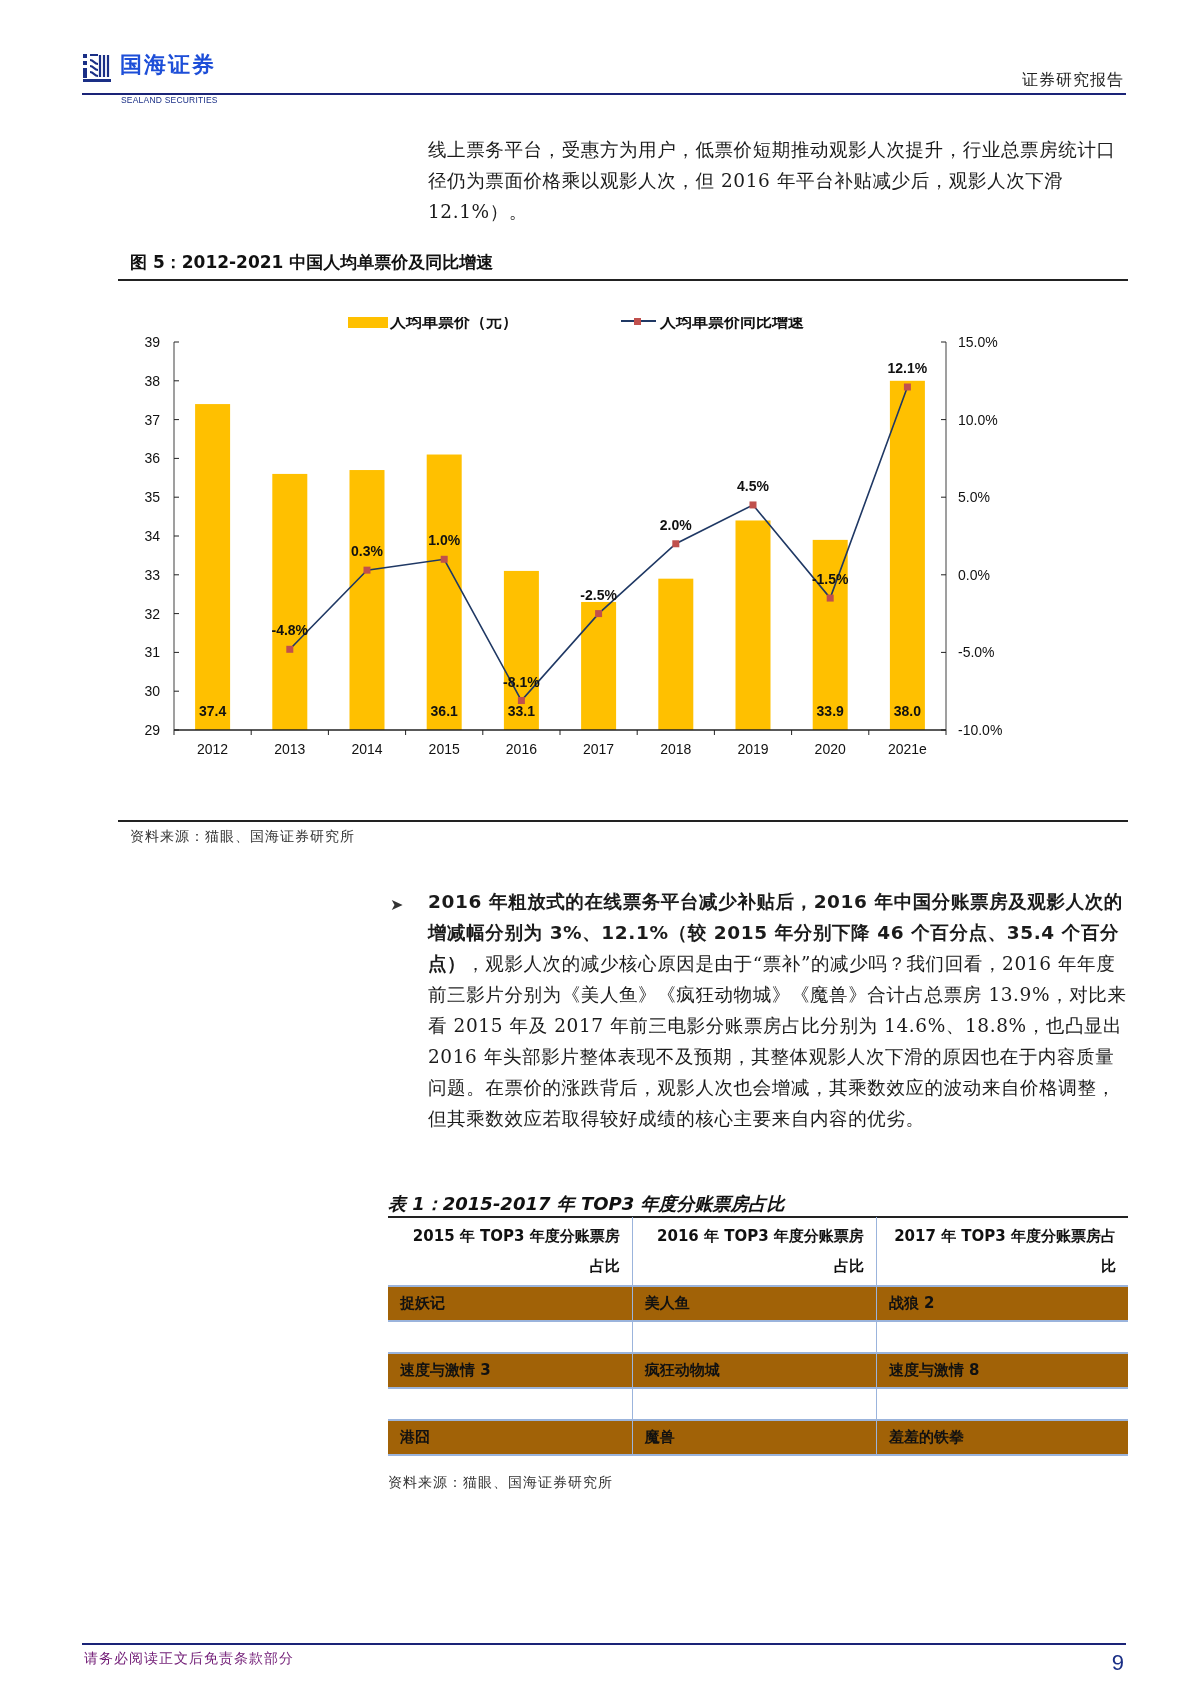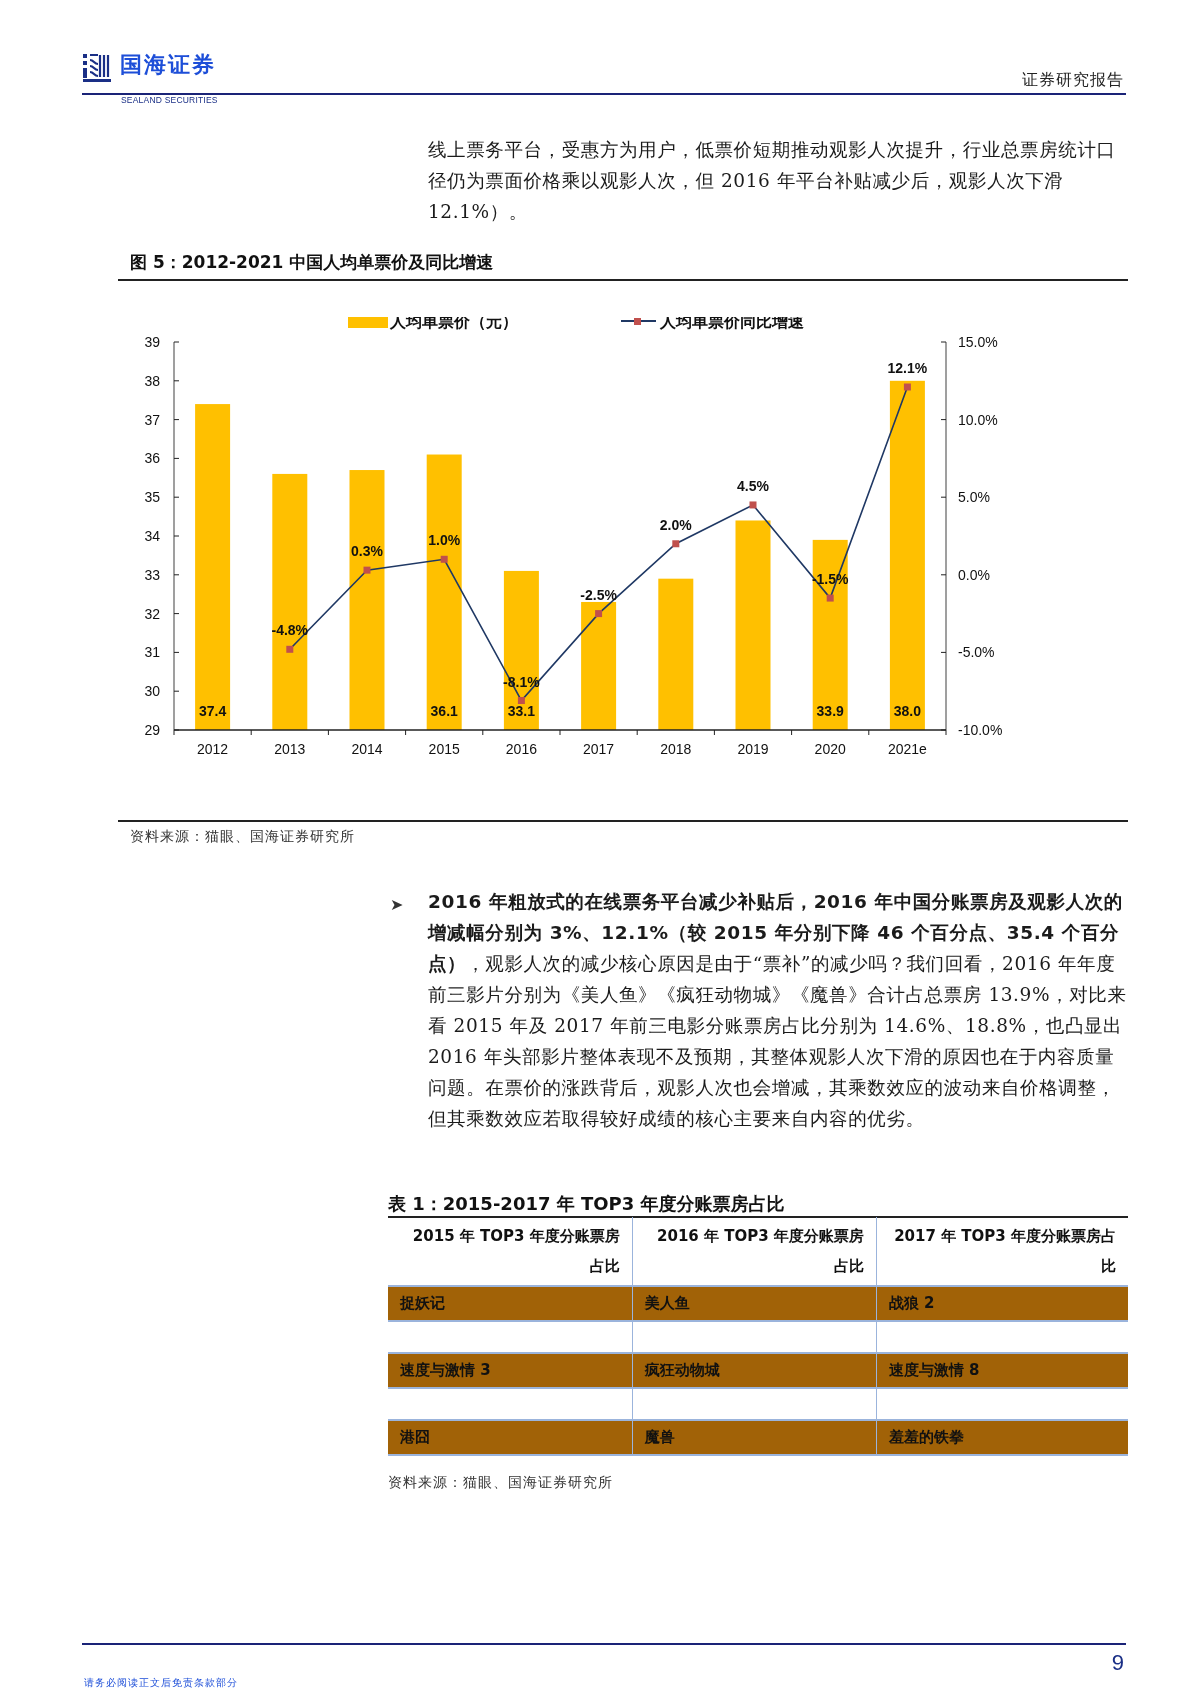--- a/index.html
+++ b/index.html
@@ -25,33 +25,33 @@
   .chart svg text { font-family: "Liberation Sans", sans-serif; }
 
   .source { font-size: 14px; color: #333; letter-spacing: 1px; }
 
   
   .bullet-arrow { left: 390px; top: 895px; font-size: 16px; color: #333; font-family: "DejaVu Sans", sans-serif; }
   .bullet { left: 428px; top: 886px; width: 700px; }
   .bullet b { font-family: "DejaVu Sans", sans-serif; font-weight: bold; }
 
   
-  .tbl-title { left: 388px; top: 1192px; font-size: 18px; font-weight: bold; font-family: "DejaVu Sans", sans-serif; }
+  .tbl-title { left: 388px; top: 1192px; font-size: 18px; font-weight: bold; font-family: "DejaVu Sans", sans-serif; font-style: italic; }
   .tbl { left: 388px; top: 1217px; width: 740px; border-collapse: collapse; font-family: "DejaVu Sans", sans-serif; font-weight: bold; font-size: 15px; }
   .tbl th { text-align: right; font-weight: bold; padding: 4px 12px; line-height: 30px; vertical-align: top; }
   .tbl td { padding: 0 12px; height: 33px; line-height: 33px; }
   .tbl tr.shaded td { background: #a16207; border-top: 2px solid #9bb4dc; border-bottom: 2px solid #9bb4dc; }
   .tbl tr.blank td { height: 30px; }
   .tbl td + td, .tbl th + th { border-left: 1px solid #9bb4dc; }
   .tbl tr.last td { border-bottom: 2px solid #111; font-family: "Liberation Sans", sans-serif; font-size: 16px; }
   .tbl-top-rule { left: 388px; top: 1216px; width: 740px; height: 1.5px; background: #222; }
 
   
   .footer-rule { left: 82px; top: 1643px; width: 1044px; height: 2px; background: #1a2377; }
-  .footer-left { left: 84px; top: 1650px; font-size: 10px; color: #1d4ed8; letter-spacing: 1px; margin-top: 26px; }
+  .footer-left { left: 84px; top: 1650px; font-size: 14px; color: #701a75; letter-spacing: 1px; }
   .page-num { right: 76px; top: 1650px; font-family: "Liberation Sans", sans-serif; font-size: 22px; color: #1a2f86; }
 </style>
 </head>
 <body>
 
 <div class="abs logo-mark">
   <svg width="30" height="32" viewBox="0 0 30 32">
     <rect x="1" y="2" width="4" height="4" fill="#1a2f86"></rect>
     <rect x="1" y="9" width="4" height="4" fill="#1a2f86"></rect>
     <rect x="1" y="16" width="4" height="10" fill="#1a2f86"></rect>

